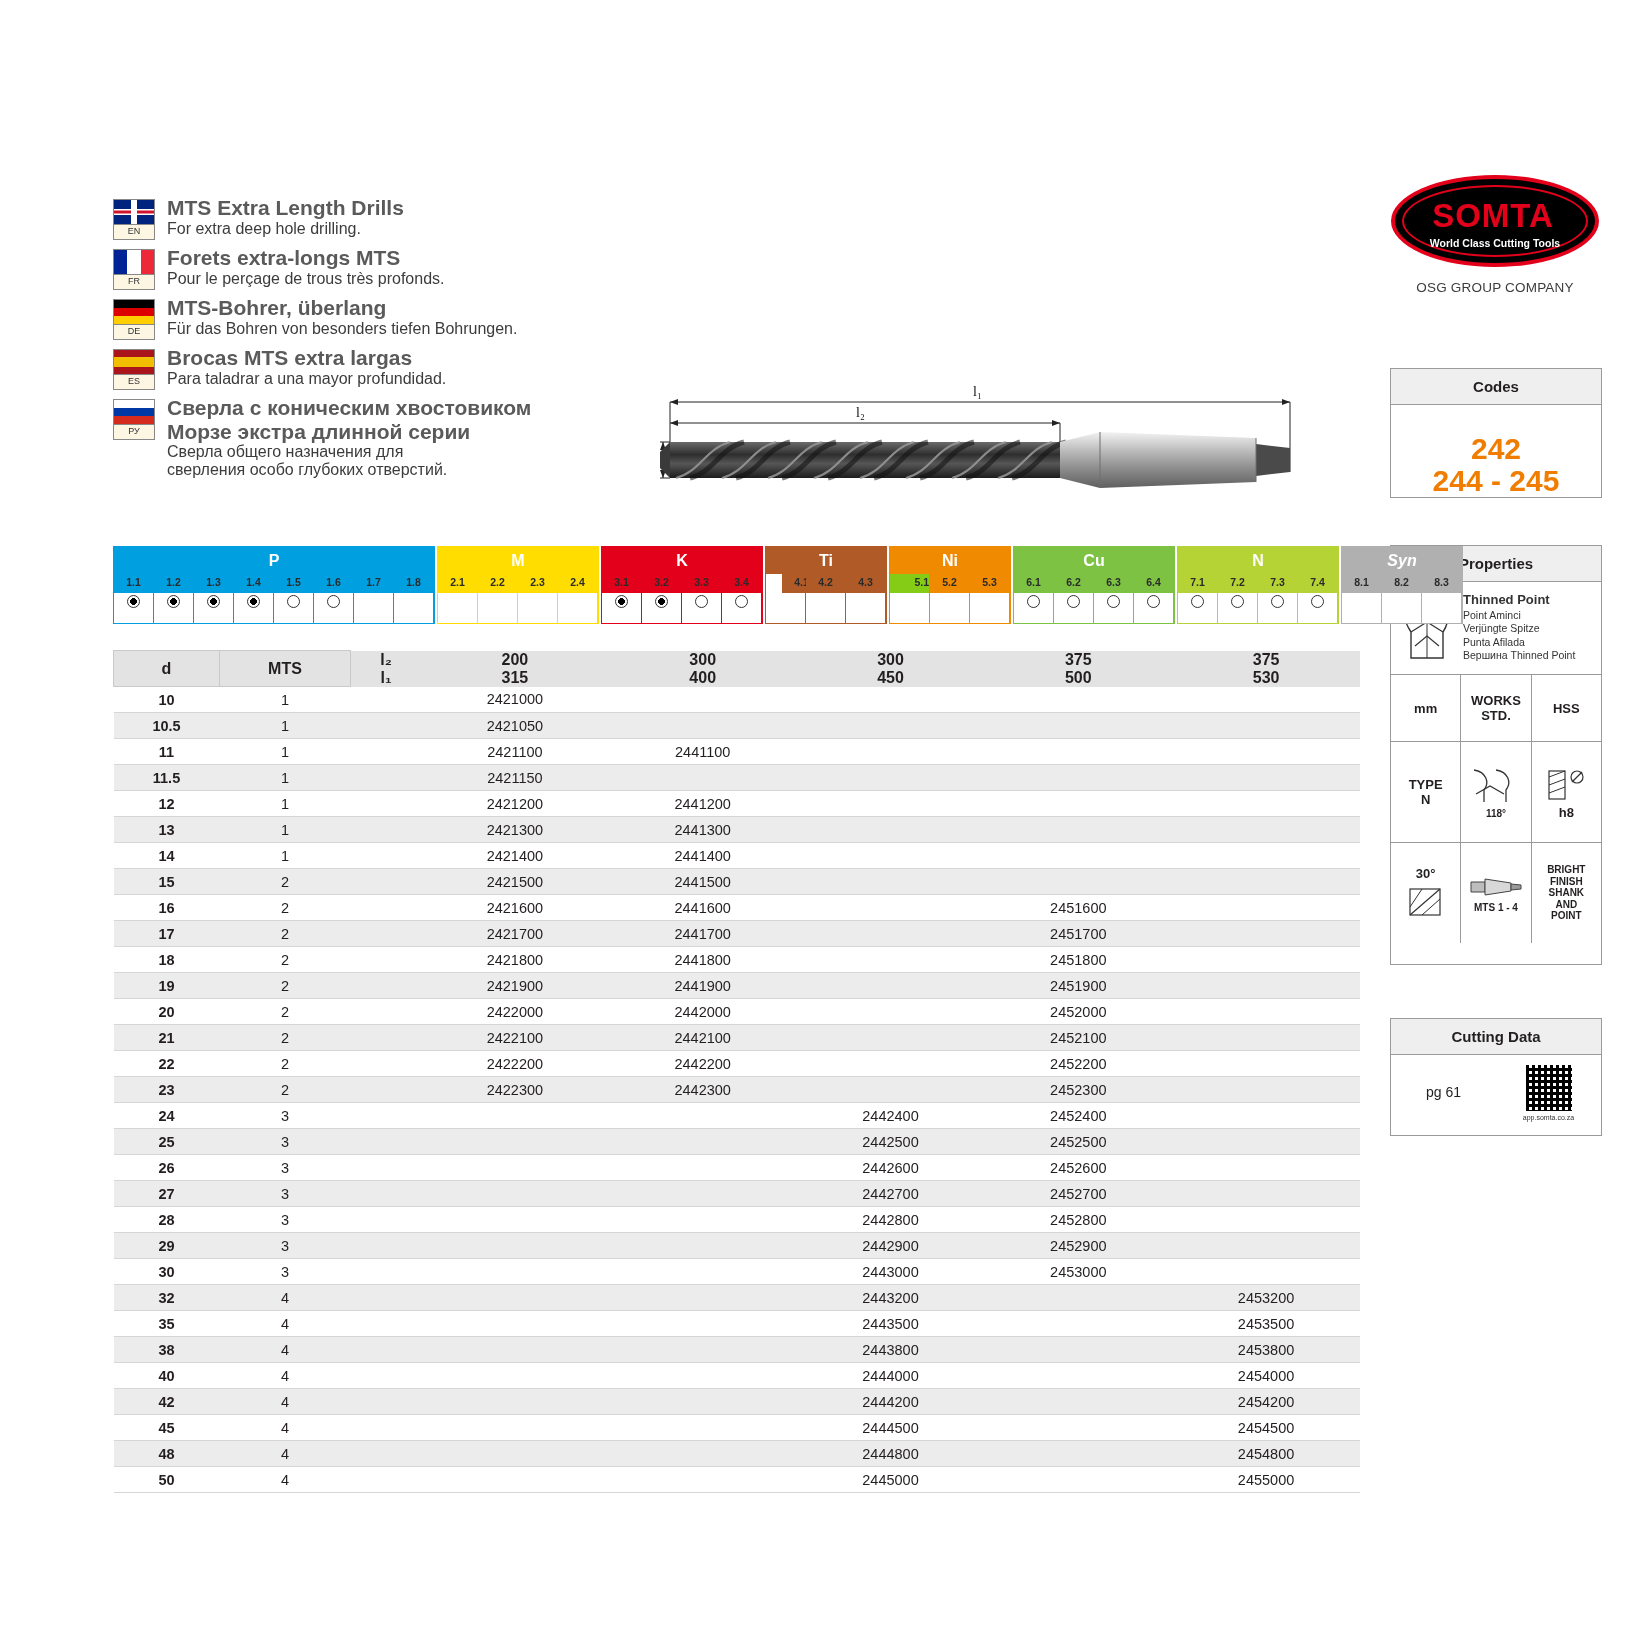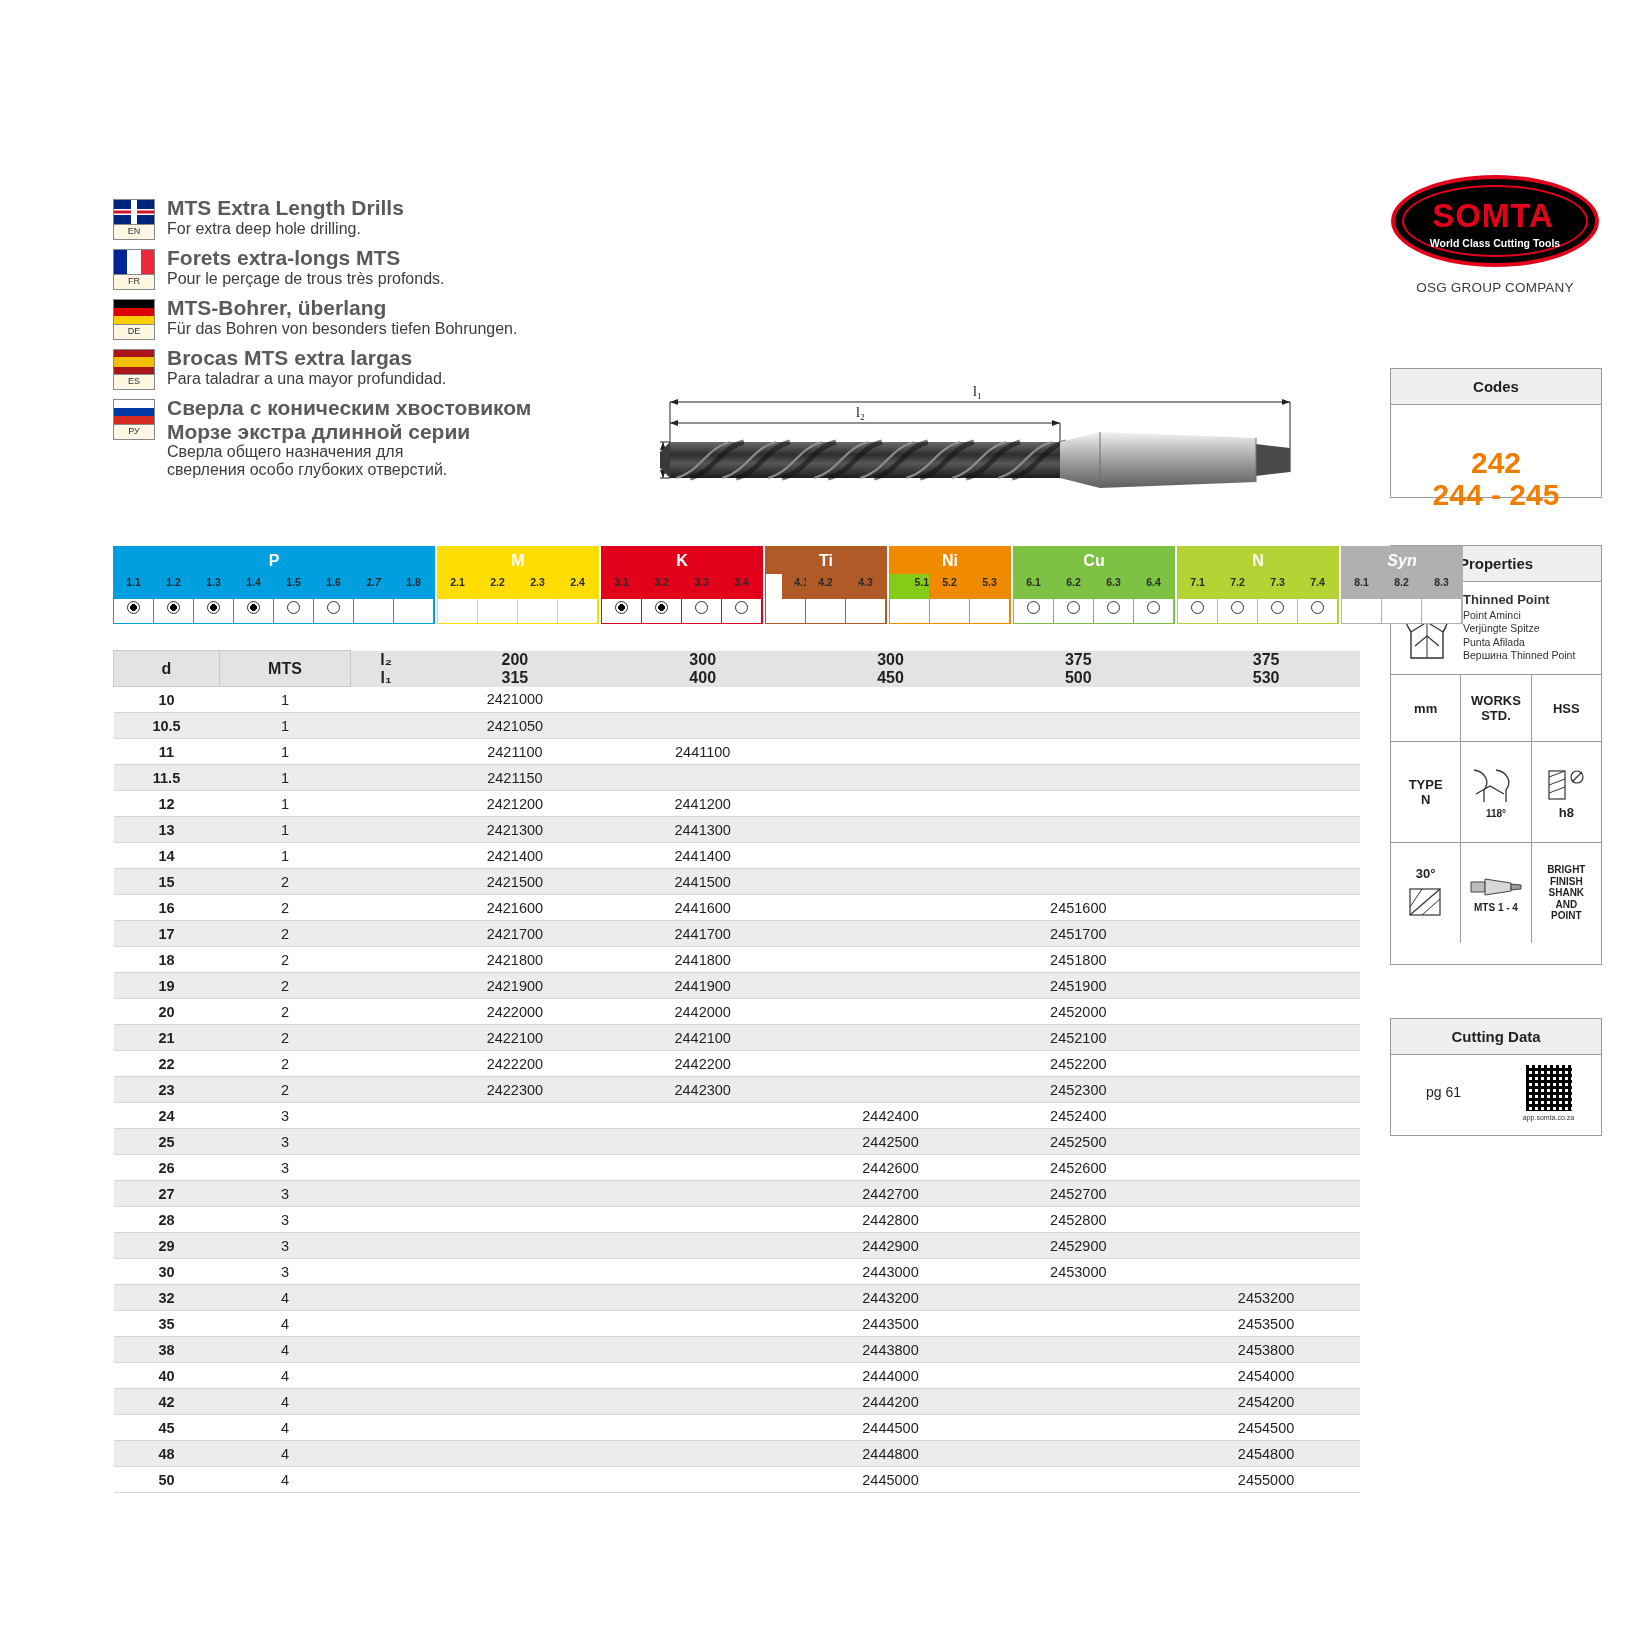--- a/index.html
+++ b/index.html
@@ -181,22 +181,21 @@
     padding: 9px 0;
     color: #231f20;
   }
   #codes-panel { left: 1390px; top: 368px; width: 212px; height: 130px; }
   .code-main {
     text-align: center;
     color: #f07d00;
     font-weight: bold;
     font-size: 30px;
     line-height: 1.05;
-    padding-top: 18px;
-    margin-top: 24px;
+    padding-top: 28px;
   }
   .code-sub {
     text-align: center;
     color: #f07d00;
     font-weight: bold;
     font-size: 30px;
     line-height: 1.05;
   }
 
   #props-panel { left: 1390px; top: 545px; width: 212px; height: 420px; }
@@ -285,21 +284,21 @@
     width: 40px;
     border-right: 1px solid rgba(255,255,255,.85);
     display: flex;
     flex-direction: column;
     align-items: center;
     box-sizing: border-box;
   }
   .mat-cell:last-child { border-right: none; }
   .mat-code {
     font-size: 10.5px;
-    padding: 2px 0 11px 0;
+    padding: 2px 0 5px 0;
     color: #2b2b2b;
     font-weight: bold;
   }
   .dot {
     width: 13px; height: 13px;
     border-radius: 50%;
     border: 1.5px solid #333;
     background: #fff;
     margin: 2px auto 4px auto;
     box-sizing: border-box;
@@ -628,21 +627,21 @@
             <div class="dot filled"></div>
           </div>
           <div class="mat-cell" style="background: rgb(255, 255, 255); border-right: 1px solid rgb(0, 160, 224);">
             <div class="mat-code" style="background: rgb(0, 160, 224); width: 100%; text-align: center; color: rgb(43, 43, 43);">1.5</div>
             <div class="dot"></div>
           </div>
           <div class="mat-cell" style="background: rgb(255, 255, 255); border-right: 1px solid rgb(0, 160, 224);">
             <div class="mat-code" style="background: rgb(0, 160, 224); width: 100%; text-align: center; color: rgb(43, 43, 43);">1.6</div>
             <div class="dot"></div>
           </div>
-          <div class="mat-cell" style="background: rgb(255, 255, 255); border-right: 1px solid rgb(0, 160, 224); font-style: italic;">
+          <div class="mat-cell" style="background: rgb(255, 255, 255); border-right: 1px solid rgb(0, 160, 224);">
             <div class="mat-code" style="background: rgb(0, 160, 224); width: 100%; text-align: center; color: rgb(43, 43, 43);">1.7</div>
           </div>
           <div class="mat-cell" style="background: rgb(255, 255, 255); border-right: 1px solid rgb(0, 160, 224);">
             <div class="mat-code" style="background: rgb(0, 160, 224); width: 100%; text-align: center; color: rgb(43, 43, 43);">1.8</div>
           </div>
         </div>
       </div>
       <div class="mat-group" style="background: rgb(255, 221, 0); width: 160px; border: 1px solid rgb(255, 221, 0);">
         <div class="mat-title" style="color: rgb(255, 255, 255);">M</div>
         <div class="mat-cells" style="background: rgb(255, 255, 255);">

